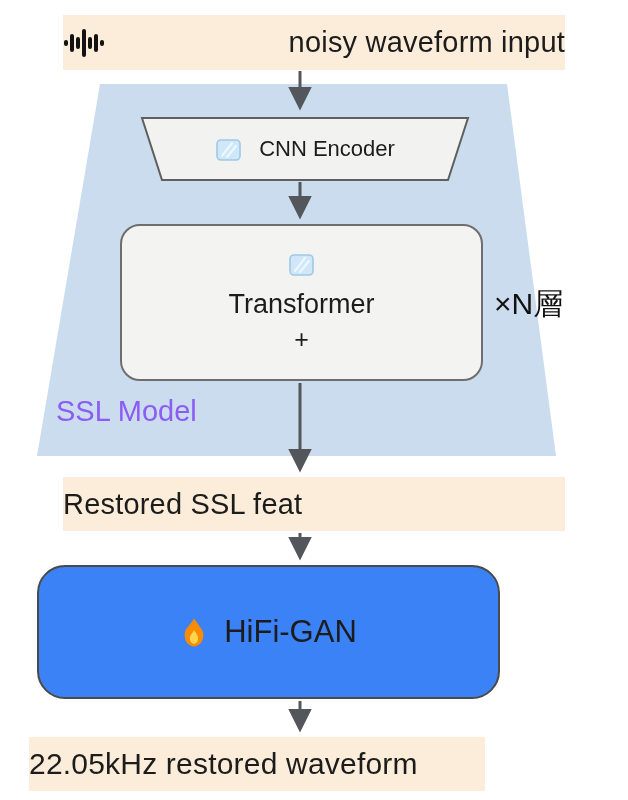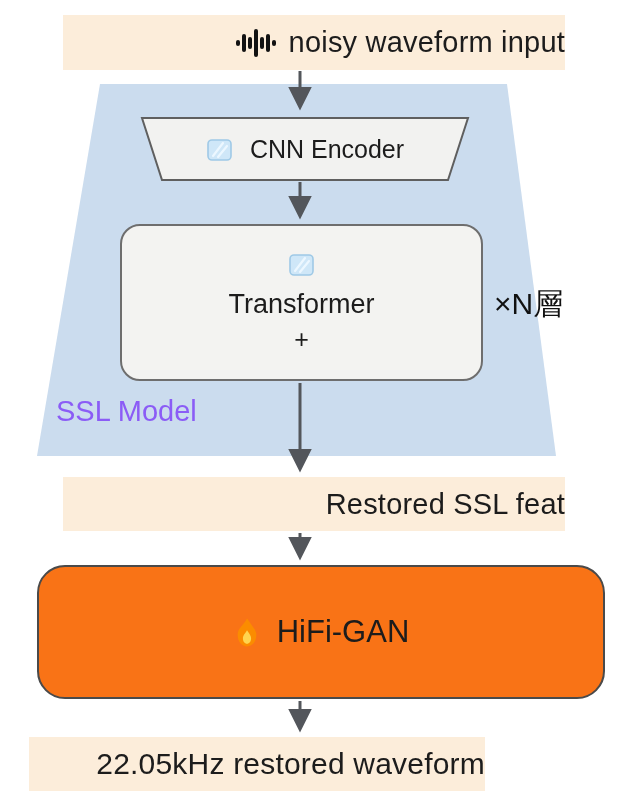--- a/index.html
+++ b/index.html
@@ -3,48 +3,48 @@
 <meta charset="utf-8">
 <style>
   html,body{margin:0;padding:0;background:#ffffff;}
   .canvas{
     position:relative;width:628px;height:800px;background:#ffffff;
     font-family:"Liberation Sans","DejaVu Sans",sans-serif;color:#1c1c1c;overflow:hidden;
   }
   .layer{position:absolute;left:0;top:0;pointer-events:none;}
   .bar{
     position:absolute;background:#fcedda;
-    display:flex;align-items:center;justify-content:flex-end;gap:12px;
+    display:flex;align-items:center;justify-content:space-between;gap:12px;
     font-size:29px;font-weight:500;letter-spacing:.2px;
   }
   .bar.top{left:63px;top:15px;width:502px;height:55px;}
   .bar.feat{left:63px;top:477px;width:502px;height:54px;}
   .bar.out{left:29px;top:737px;width:456px;height:54px;font-size:30px;}
   .cnn-text{
     position:absolute;left:142px;top:118px;width:326px;height:62px;
     display:flex;align-items:center;justify-content:center;gap:17px;
-    font-size:25px;font-weight:500;
+    font-size:22px;font-weight:500;
   }
   .transformer-box{
     position:absolute;left:120px;top:224px;width:363px;height:157px;
     background:#f3f3f1;border:2px solid #6e6e6e;border-radius:20px;
     display:flex;flex-direction:column;align-items:center;justify-content:center;
     gap:4px;font-size:27px;font-weight:500;box-sizing:border-box;
   }
   .t-row{display:flex;align-items:center;gap:10px;line-height:1.25;flex-direction:column;}
   .plus{font-size:25px;line-height:1.1;}
   .layers-note{
     position:absolute;left:494px;top:284px;font-size:30px;font-weight:500;color:#111;
   }
   .ssl-label{
     position:absolute;left:56px;top:395px;font-size:29px;font-weight:500;color:#8b5cf6;
   }
   .hifigan-box{
-    position:absolute;left:37px;top:565px;width:568px;height:134px;
-    background:#f97316;border:2.5px solid #4a4a4a;border-radius:28px;
+    position:absolute;left:37px;top:565px;width:463px;height:134px;
+    background:#3b82f6;border:2.5px solid #4a4a4a;border-radius:28px;
     display:flex;align-items:center;justify-content:center;gap:16px;
     font-size:31px;font-weight:500;box-sizing:border-box;
   }
   .icon{display:inline-flex;flex:none;}
 </style>
 </head>
 <body>
 
 <div class="canvas">
 

